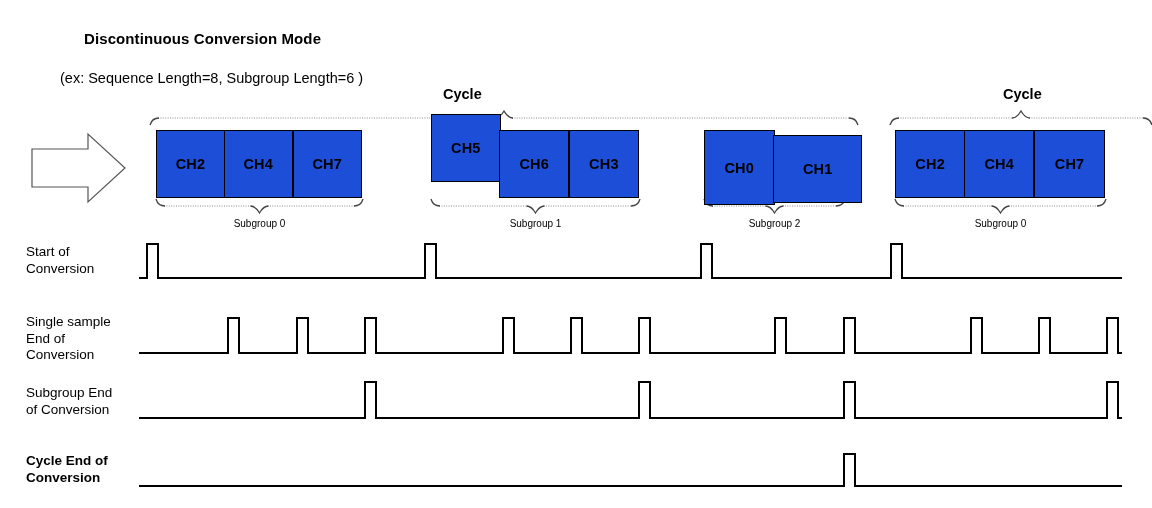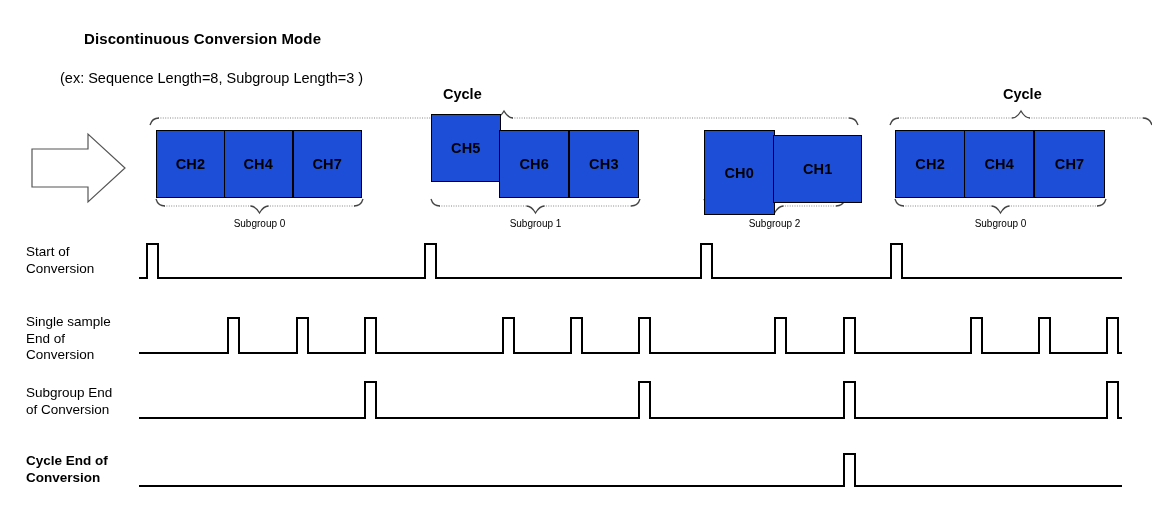--- a/index.html
+++ b/index.html
@@ -72,21 +72,21 @@
     pointer-events: none;
   }
   svg.layer * { vector-effect: non-scaling-stroke; }
 </style>
 </head>
 <body>
 
 <div id="root">
 
   <div class="abs" id="title">Discontinuous Conversion Mode</div>
-  <div class="abs" id="subtitle">(ex: Sequence Length=8, Subgroup Length=3 )</div>
+  <div class="abs" id="subtitle">(ex: Sequence Length=8, Subgroup Length=6 )</div>
 
   <svg class="layer">
     <polygon points="32,143 88,143 88,128 125,162 88,196 88,181 32,181" fill="#ffffff" stroke="#555555" stroke-width="1.2"></polygon>
   </svg>
 
   <div id="cycle-labels">
       <div class="abs cycle-label" style="left: 443px; top: 80px; width: 120px;">Cycle</div>
       <div class="abs cycle-label" style="left: 1003px; top: 80px; width: 120px;">Cycle</div>
     </div>
 
@@ -123,21 +123,21 @@
       <path d="M 1097 200 Q 1104 200 1106 193" fill="none" stroke="#444444" stroke-width="1.3"></path>
     </svg>
 
   <div id="ch-boxes">
       <div class="ch-box" style="left: 156px; top: 124px; width: 69px; height: 68px;">CH2</div>
       <div class="ch-box" style="left: 225px; top: 124px; width: 69px; height: 68px; margin-left: -1.3px;">CH4</div>
       <div class="ch-box" style="left: 294px; top: 124px; width: 69px; height: 68px; margin-left: -1.3px;">CH7</div>
       <div class="ch-box" style="left: 431px; top: 108px; width: 69.6667px; height: 68px;">CH5</div>
       <div class="ch-box" style="left: 500.667px; top: 124px; width: 69.6667px; height: 68px; margin-left: -1.3px;">CH6</div>
       <div class="ch-box" style="left: 570.333px; top: 124px; width: 69.6667px; height: 68px; margin-left: -1.3px;">CH3</div>
-      <div class="ch-box" style="left: 704px; top: 124px; width: 70.5px; height: 85px;">CH0</div>
+      <div class="ch-box" style="left: 704px; top: 124px; width: 70.5px; height: 75px;">CH0</div>
       <div class="ch-box" style="left: 774.5px; top: 129px; width: 89px; height: 68px; margin-left: -1.3px;">CH1</div>
       <div class="ch-box" style="left: 895px; top: 124px; width: 70.3333px; height: 68px;">CH2</div>
       <div class="ch-box" style="left: 965.333px; top: 124px; width: 70.3333px; height: 68px; margin-left: -1.3px;">CH4</div>
       <div class="ch-box" style="left: 1035.67px; top: 124px; width: 70.3333px; height: 68px; margin-left: -1.3px;">CH7</div>
     </div>
 
   <div id="subgroup-labels">
       <div class="abs subgroup-label" style="left: 179.5px; top: 212px; width: 160px;">Subgroup 0</div>
       <div class="abs subgroup-label" style="left: 455.5px; top: 212px; width: 160px;">Subgroup 1</div>
       <div class="abs subgroup-label" style="left: 694.5px; top: 212px; width: 160px;">Subgroup 2</div>

